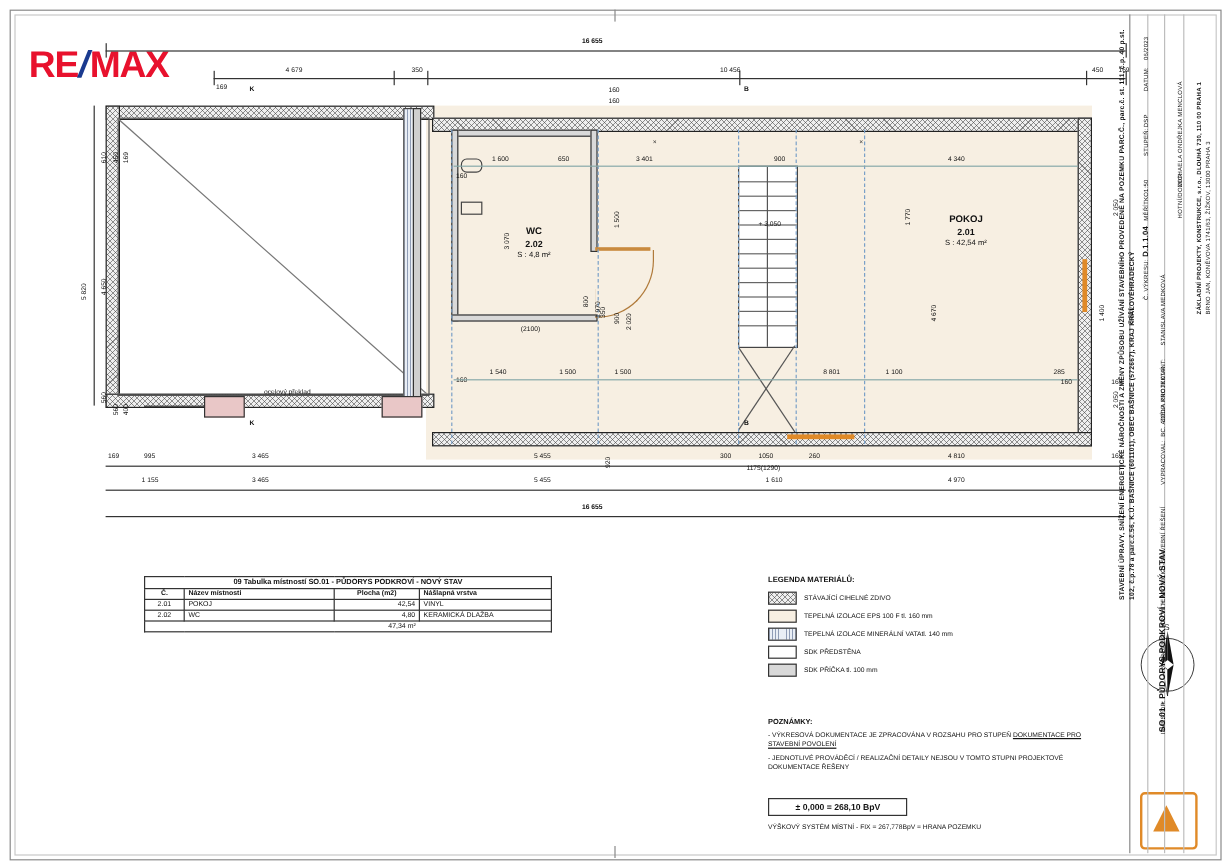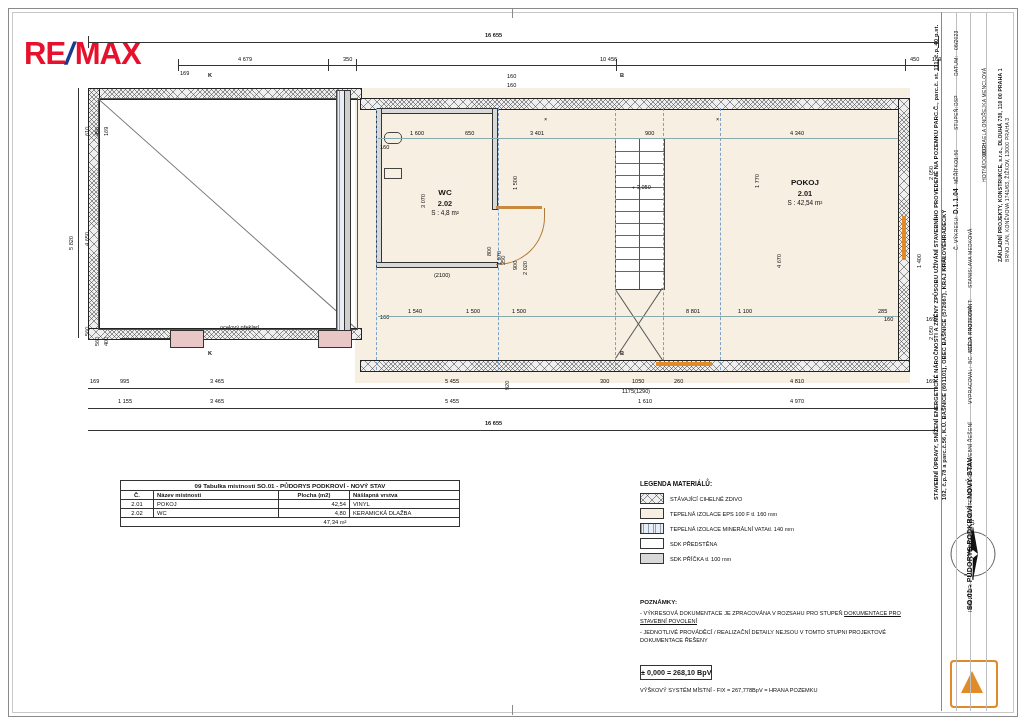--- a/index.html
+++ b/index.html
@@ -77,21 +77,21 @@
   .lrow{display:flex;align-items:center;margin-bottom:4px;}
   .swatch{width:22px;height:9px;border:1px solid #333;margin-right:6px;flex:0 0 auto;}
   .lrow span{font-size:5.6px;}
 
   
   .notes{position:absolute;left:640px;top:598px;width:280px;}
   .notes h4{margin:0 0 4px 0;font-size:6.2px;font-weight:bold;}
   .notes p{margin:0;font-size:5.6px;line-height:1.45;}
   .u{text-decoration:underline;}
 
-  .elevbox{position:absolute;left:640px;top:665px;border:1px solid #333;padding:2px 0;font-size:7.2px;font-weight:bold;}
+  .elevbox{position:absolute;left:640px;top:665px;border:1px solid #333;padding:2px 22px;font-size:7.2px;font-weight:bold;}
   .elevnote{position:absolute;left:640px;top:687px;font-size:5.6px;}
 
   
   .compass{position:absolute;left:945px;top:520px;}
 
   
   .stamp{position:absolute;left:950px;top:660px;width:44px;height:44px;border:2px solid #e08a28;border-radius:4px;}
   .stamp:after{content:"";position:absolute;left:9px;top:9px;width:0;height:0;
     border-left:11px solid transparent;border-right:11px solid transparent;border-bottom:22px solid #e08a28;}
 </style>

